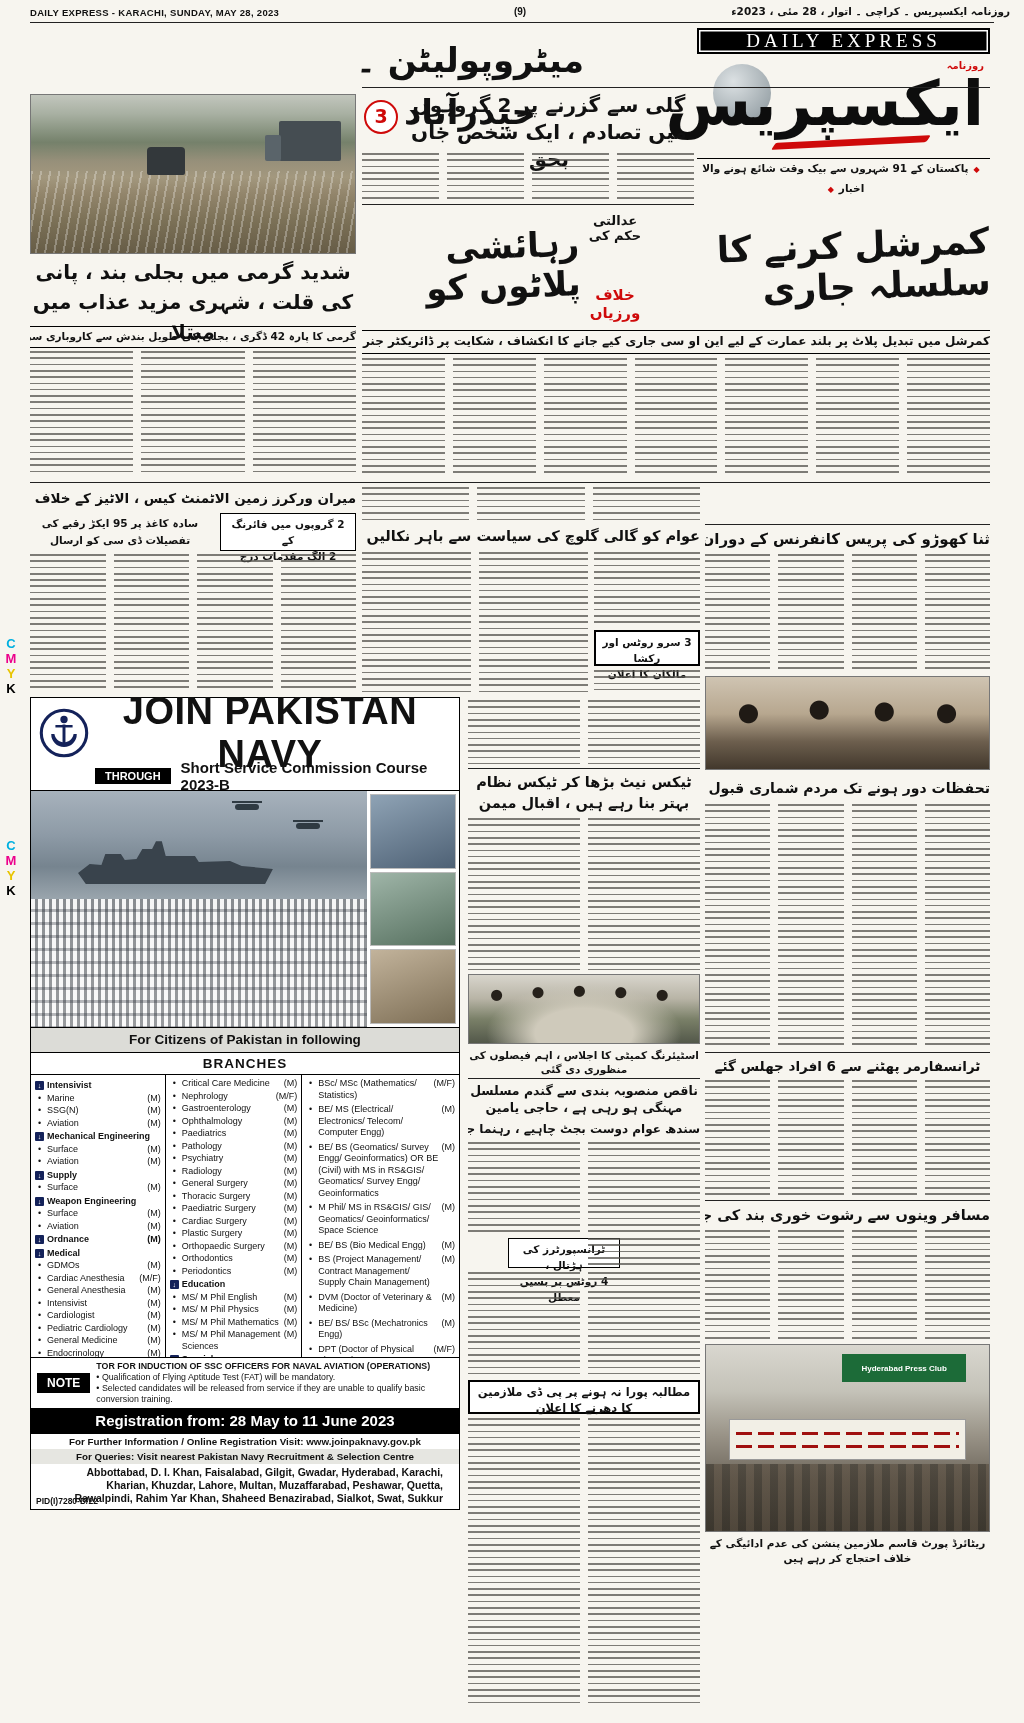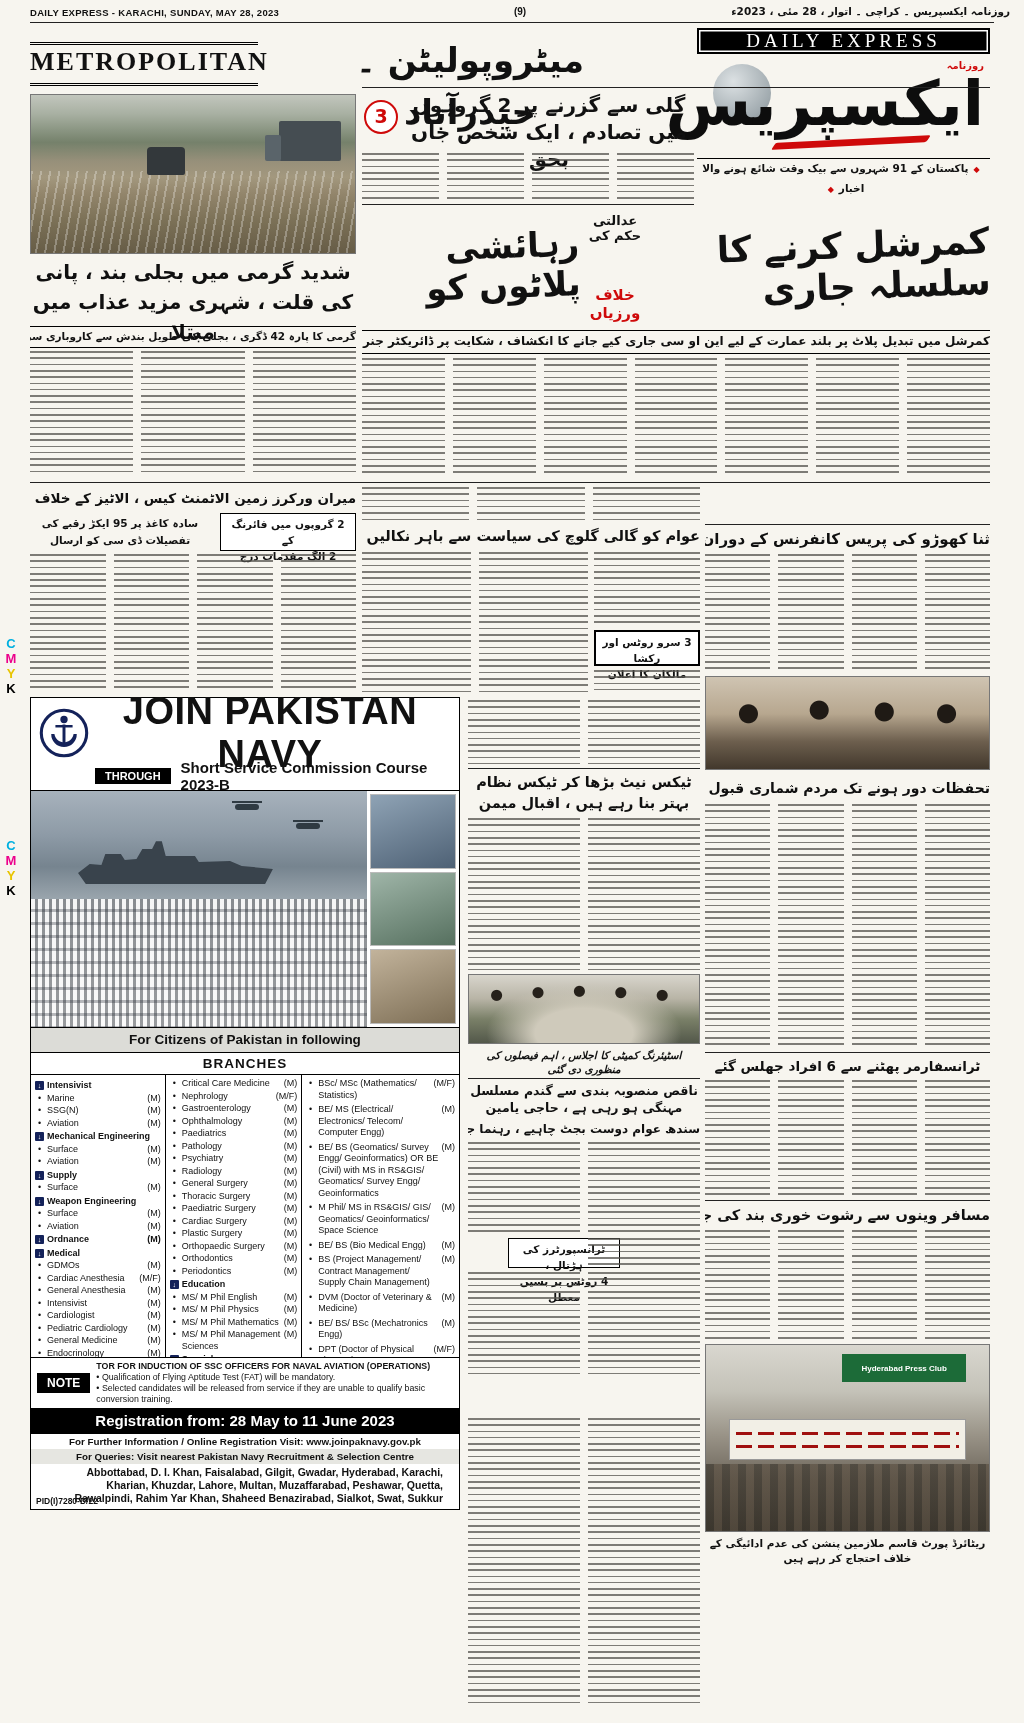--- a/index.html
+++ b/index.html
@@ -99,21 +99,21 @@
 
   .mirran-hd{left:30px;top:487px;width:326px;height:22px;font-size:13.5px;line-height:22px;text-align:center;}
   .mirran-row{left:30px;top:513px;width:326px;height:38px;display:flex;gap:10px;}
   .mirran-deck{flex:1;font-size:10.5px;font-weight:bold;line-height:17px;text-align:center;padding-top:2px;}
   .mini-box{border:1.5px solid #000;font-size:10.5px;font-weight:bold;text-align:center;line-height:16px;padding:2px 4px;box-sizing:border-box;background:#fff;}
   .mirran-box{width:136px;}
 
   .faisal-hd{left:362px;top:525px;width:338px;height:22px;font-size:14.5px;line-height:22px;text-align:center;}
   .survey-box{left:594px;top:630px;width:106px;height:36px;border-width:2px;}
   .iqbal-hd{left:468px;top:772px;width:232px;height:42px;font-size:14.5px;line-height:21px;text-align:center;}
-  .mcaption{left:468px;top:1048px;width:232px;height:28px;font-size:10.5px;font-weight:bold;line-height:14px;text-align:center;font-style:italic;}
+  .mcaption{left:468px;top:1048px;width:232px;height:28px;font-size:10.5px;font-weight:bold;line-height:14px;text-align:center;}
   .wheat-hd{left:468px;top:1082px;width:232px;height:34px;font-size:12.5px;line-height:17px;text-align:center;}
   .budget-hd{left:468px;top:1120px;width:232px;height:18px;font-size:12px;line-height:18px;text-align:center;}
   .transport-box{left:468px;top:1238px;width:112px;height:30px;margin-left:40px;}
   .dharna-box{left:468px;top:1380px;width:232px;height:34px;border-width:2px;font-size:11.5px;}
   .sana-hd{left:705px;top:528px;width:285px;height:22px;font-size:15px;line-height:22px;text-align:center;}
   .census-hd{left:705px;top:776px;width:285px;height:24px;font-size:14px;line-height:24px;text-align:center;}
   .transformer-hd{left:705px;top:1056px;width:285px;height:20px;font-size:13.5px;line-height:20px;text-align:center;}
   .manzil-hd{left:705px;top:1204px;width:285px;height:22px;font-size:14.5px;line-height:22px;text-align:center;}
   .protest-cap{left:705px;top:1536px;width:285px;height:32px;font-size:10.5px;font-weight:bold;line-height:15px;text-align:center;}
 
@@ -175,21 +175,20 @@
 
 <div class="page">
 
   <div class="abs topbar">
     <span class="tleft">DAILY EXPRESS - KARACHI, SUNDAY, MAY 28, 2023</span>
     <span class="tpage">(9)</span>
     <span class="tright urdu">روزنامہ ایکسپریس ۔ کراچی ۔ اتوار ، 28 مئی ، 2023ء</span>
   </div>
   <div class="hair" style="left:30px;right:30px;top:22px;"></div>
 
-  <div class="abs metro">METROPOLITAN</div>
   <div class="abs urdu-title urdu">میٹروپولیٹن ۔ حیدرآباد</div>
 
   <div class="abs logo">
     <div class="logo-banner">DAILY EXPRESS</div>
     <div class="logo-art">
       <div class="globe"></div>
       <div class="logo-script urdu">ایکسپریس</div>
       <div class="logo-swoosh"></div>
       <div class="rozanama urdu">روزنامہ</div>
     </div>
@@ -348,20 +347,24 @@
     <div>ٹرانسپورٹرز کی ہڑتال ،</div>
     <div>4 روٹس پر بسیں معطل</div>
   </div>
   <div class="stripes" style="left:588px;top:1238px;width:112px;height:30px;">
       <div class="stripe-col"></div>
     </div>
   <div class="stripes" style="left:468px;top:1272px;width:232px;height:102px;">
       <div class="stripe-col"></div>
       <div class="stripe-col"></div>
     </div>
+  <div class="abs mini-box dharna-box urdu">
+    <div>مطالبہ پورا نہ ہونے پر پی ڈی ملازمین</div>
+    <div>کا دھرنے کا اعلان</div>
+  </div>
   <div class="stripes" style="left:468px;top:1418px;width:232px;height:288px;">
       <div class="stripe-col"></div>
       <div class="stripe-col"></div>
     </div>
 
   <div class="abs ad">
     <div class="ad-head">
       <svg class="crest" viewBox="0 0 40 44">
         <circle cx="20" cy="22" r="18.5" fill="#fff" stroke="#14225a" stroke-width="2.5"></circle>
         <path d="M20 8a3 3 0 1 0 .01 6.01A3 3 0 0 0 20 8zm-1.2 7h2.4v14.6c3.4-.6 6.1-3.3 6.6-6.7h2.6A10.4 10.4 0 0 1 20 33.5 10.4 10.4 0 0 1 9.6 22.9h2.6c.5 3.4 3.2 6.1 6.6 6.7V15z" fill="#14225a"></path>

